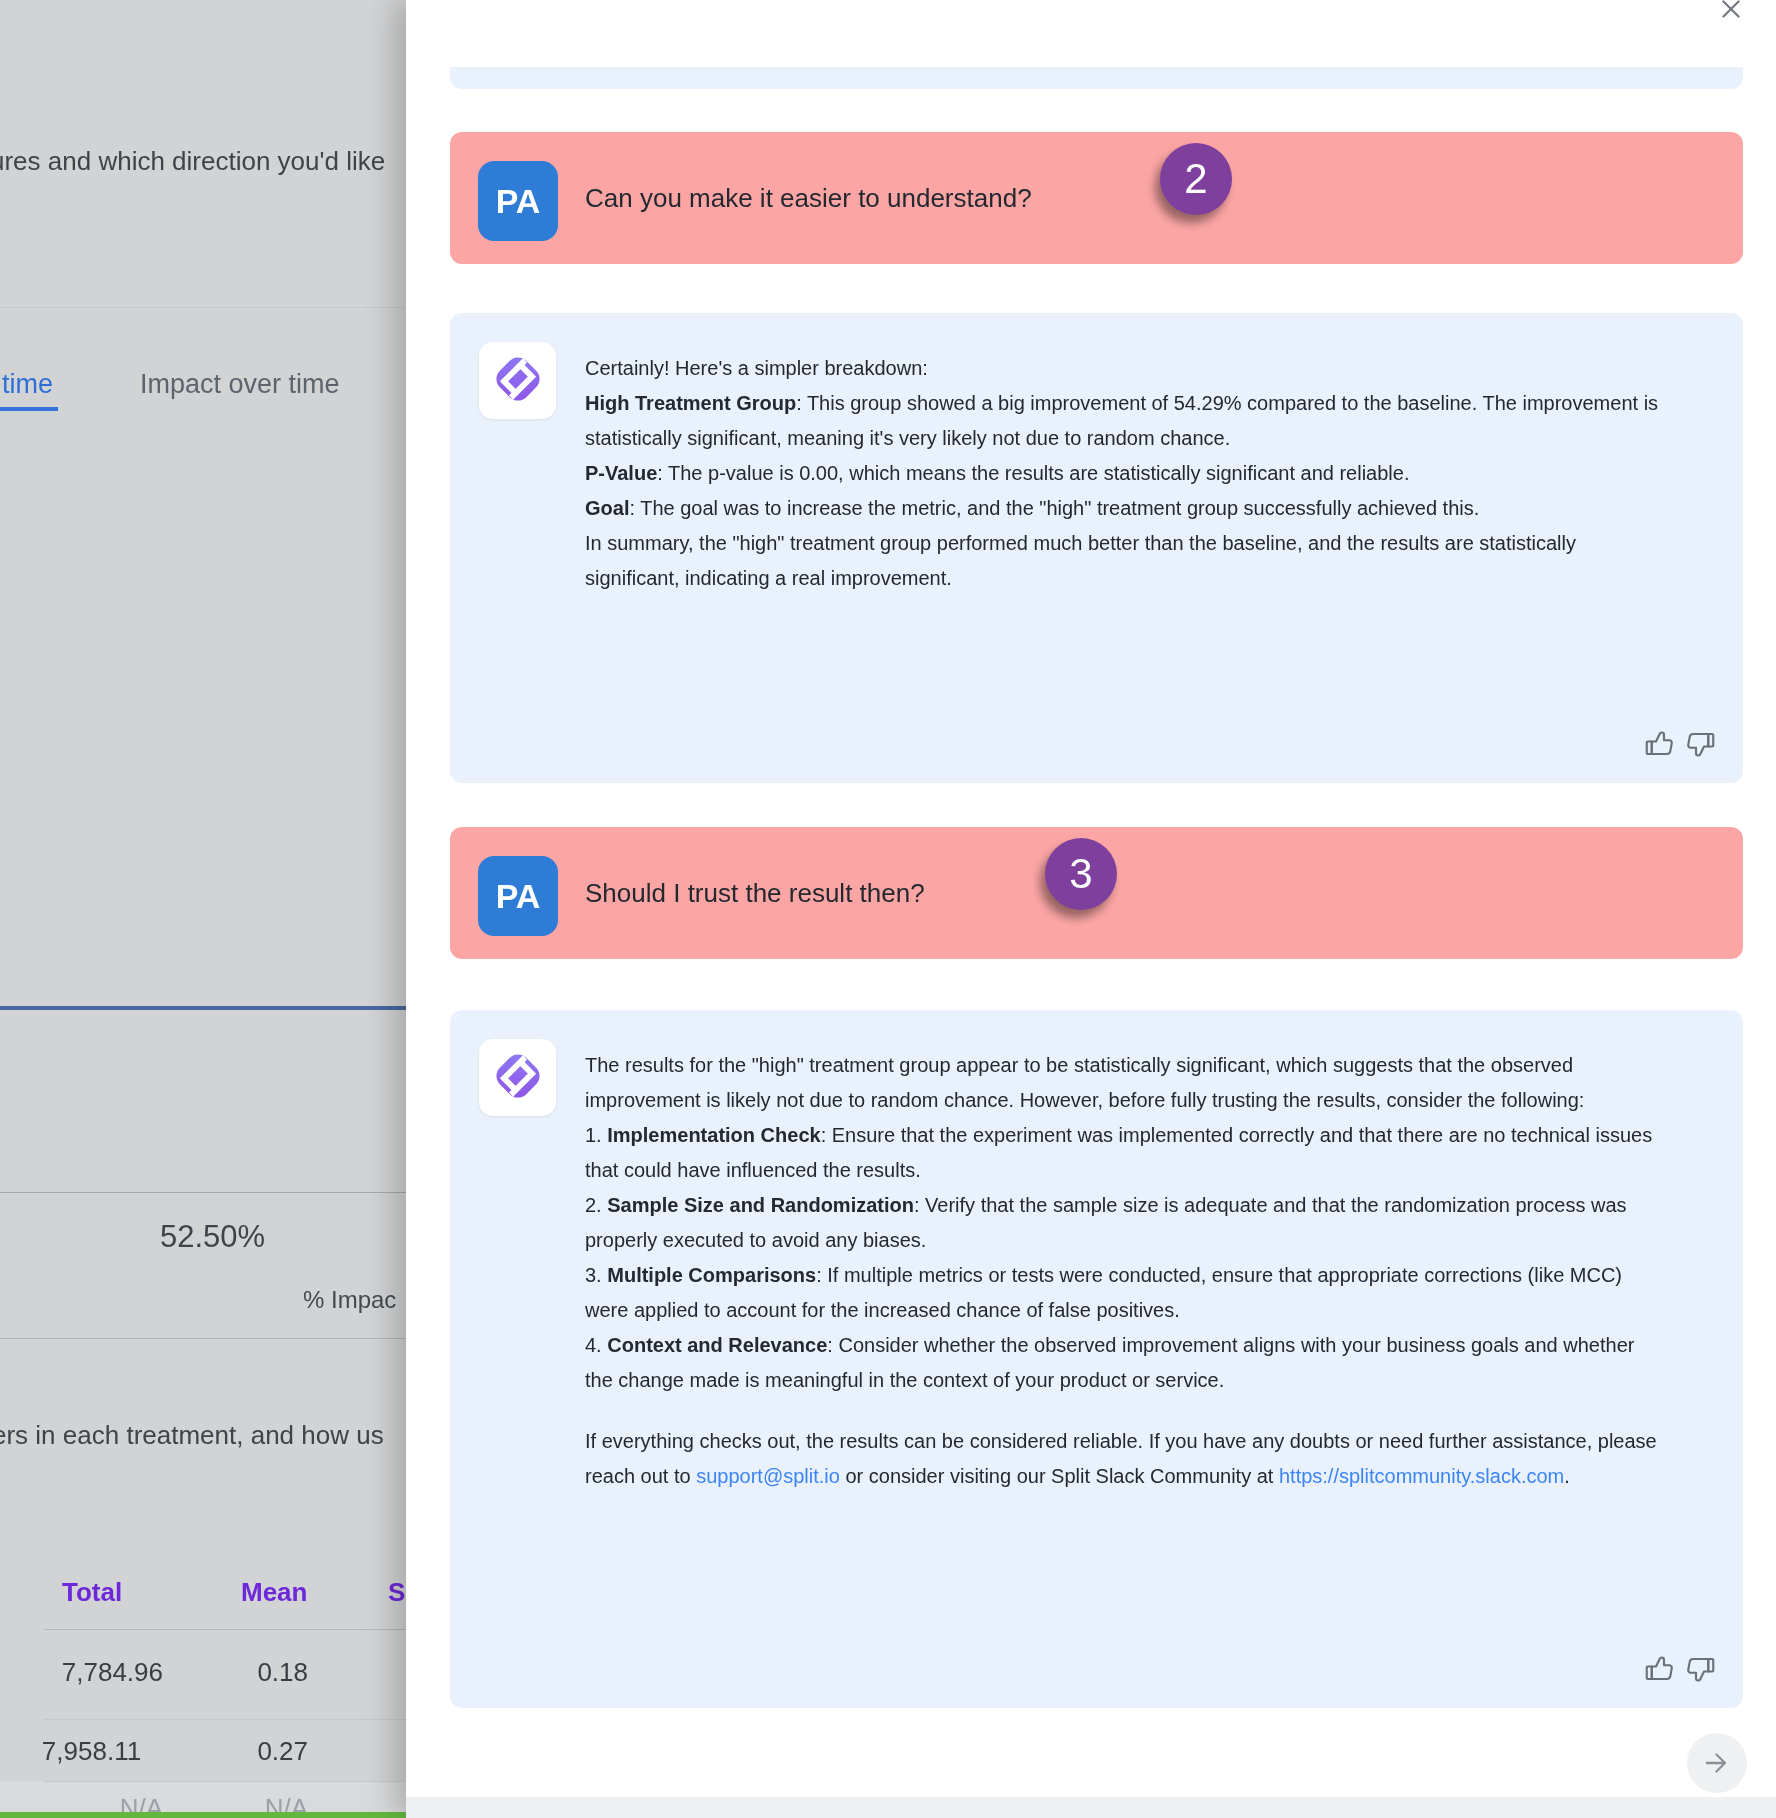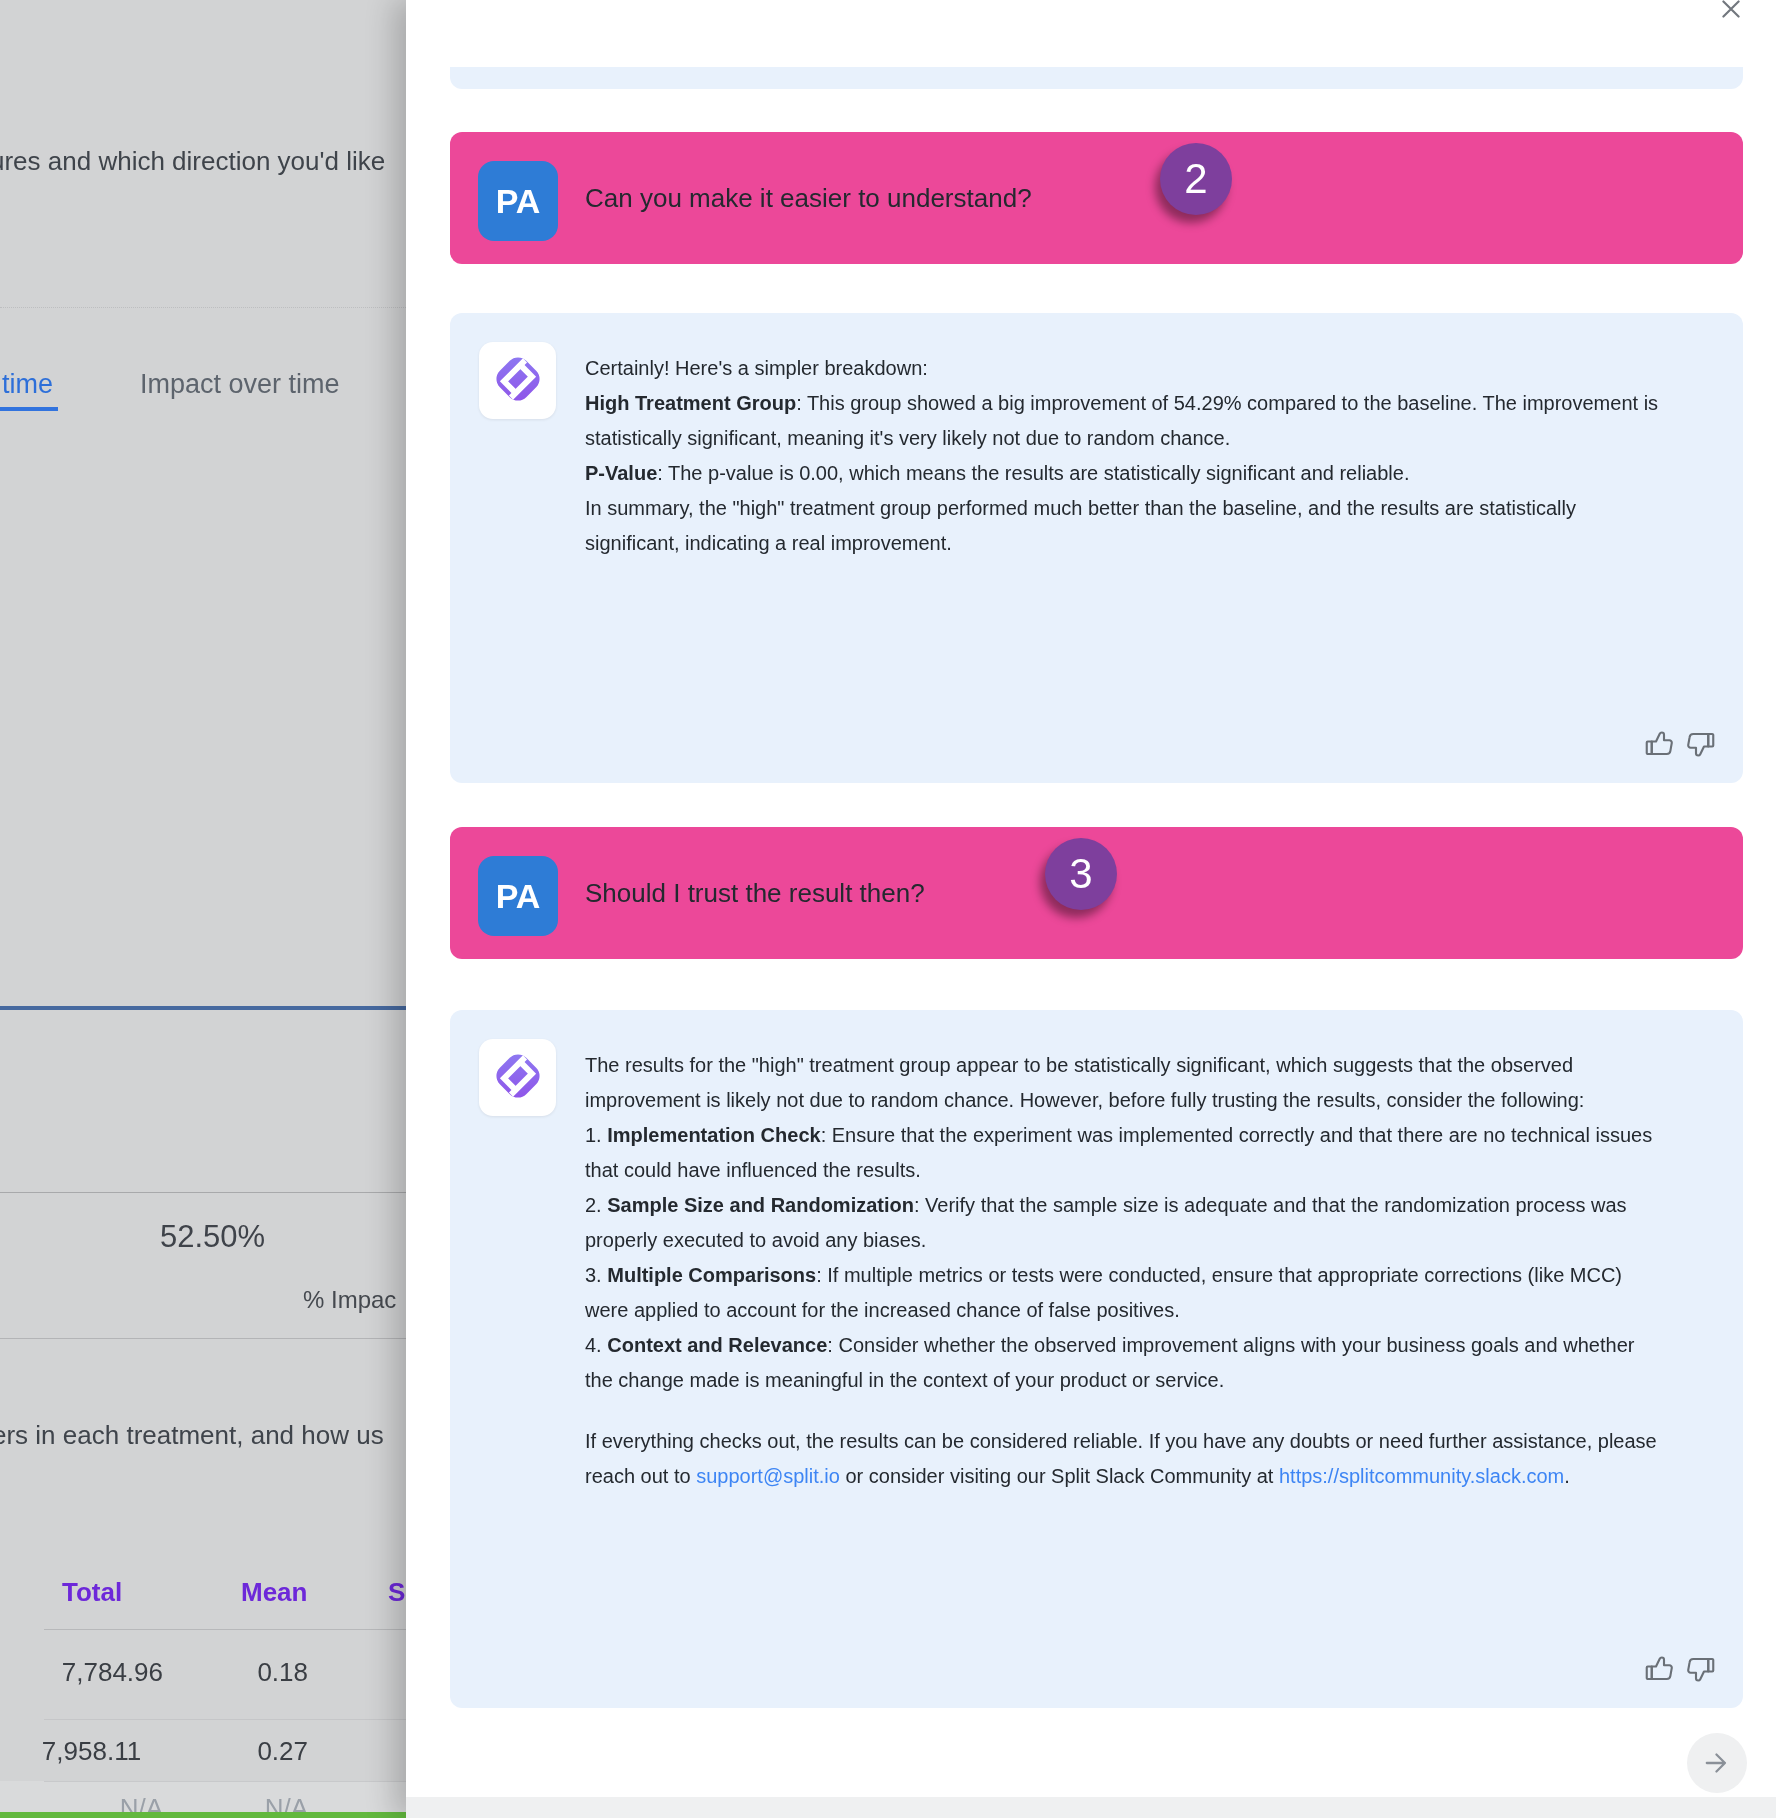--- a/index.html
+++ b/index.html
@@ -23,21 +23,21 @@
   .tbl-val { font-size:26px; color:#3a3e44; white-space:nowrap; }
   .tbl-val-muted { font-size:26px; color:#9aa0a8; white-space:nowrap; }
   .faded-row-bg { left:0; top:1781px; width:406px; height:31px; background:#d9dadb; }
   .green-bar { left:0; top:1812px; width:406px; height:6px; background:#62b83e; }
 
   
   #chat-panel { left:406px; top:0; width:1370px; height:1818px; background:#ffffff;
                 box-shadow:-12px 0 28px rgba(0,0,0,0.20); }
   .bubble { left:44px; width:1293px; border-radius:12px; overflow:hidden; }
   .bubble-ai { background:#e8f1fc; }
-  .bubble-user { background:#ec4899; }
+  .bubble-user { background:#fca5a5; }
   .partial-top { top:67px; height:22px; border-radius:0 0 12px 12px; }
 
   .avatar-user { width:80px; height:80px; border-radius:16px; background:#2e7cd6;
                  color:#ffffff; font-size:34px; font-weight:bold;
                  display:flex; align-items:center; justify-content:center; }
   .avatar-ai { width:77px; height:77px; border-radius:14px; background:#ffffff;
                box-shadow:0 1px 3px rgba(0,0,0,0.08);
                display:flex; align-items:center; justify-content:center; }
 
   .msg-text { font-size:20px; line-height:35px; color:#24292f; }
@@ -151,20 +151,21 @@
           <rect x="8" y="8" width="32" height="32" rx="10" transform="rotate(45 24 24)" fill="url(#splitgrad1)"></rect>
           <path d="M30 8 L12 26 l9 9" stroke="#ffffff" stroke-width="5" fill="none"></path>
           <path d="M18 40 L36 22 l-9 -9" stroke="#ffffff" stroke-width="5" fill="none"></path>
         </svg>
       </span>
     </div>
     <div class="ai-body msg-text">
         <p>Certainly! Here's a simpler breakdown:</p>
         <p><b>High Treatment Group</b>: This group showed a big improvement of 54.29% compared to the baseline. The improvement is statistically significant, meaning it's very likely not due to random chance.</p>
         <p><b>P-Value</b>: The p-value is 0.00, which means the results are statistically significant and reliable.</p>
+        <p><b>Goal</b>: The goal was to increase the metric, and the "high" treatment group successfully achieved this.</p>
         <p>In summary, the "high" treatment group performed much better than the baseline, and the results are statistically significant, indicating a real improvement.</p>
       </div>
     <div class="thumbs">
       <button class="thumb-btn thumb-up" aria-label="thumbs up">
         <svg viewBox="0 0 24 24" fill="none" stroke="currentColor" stroke-width="1.7" stroke-linejoin="round">
           <path d="M7 10h3.4l3-6.2c.3-.6.9-1 1.6-1 1 0 1.8.8 1.8 1.8V9h4.3c1.2 0 2.1 1.1 1.9 2.3l-1.1 6.2c-.2 1.4-1.5 2.5-2.9 2.5H7z"></path>
           <path d="M3.8 10H7v10H3.8c-.4 0-.8-.3-.8-.8v-8.4c0-.5.4-.8.8-.8z"></path>
         </svg>
       </button>
       <button class="thumb-btn thumb-down" aria-label="thumbs down">

